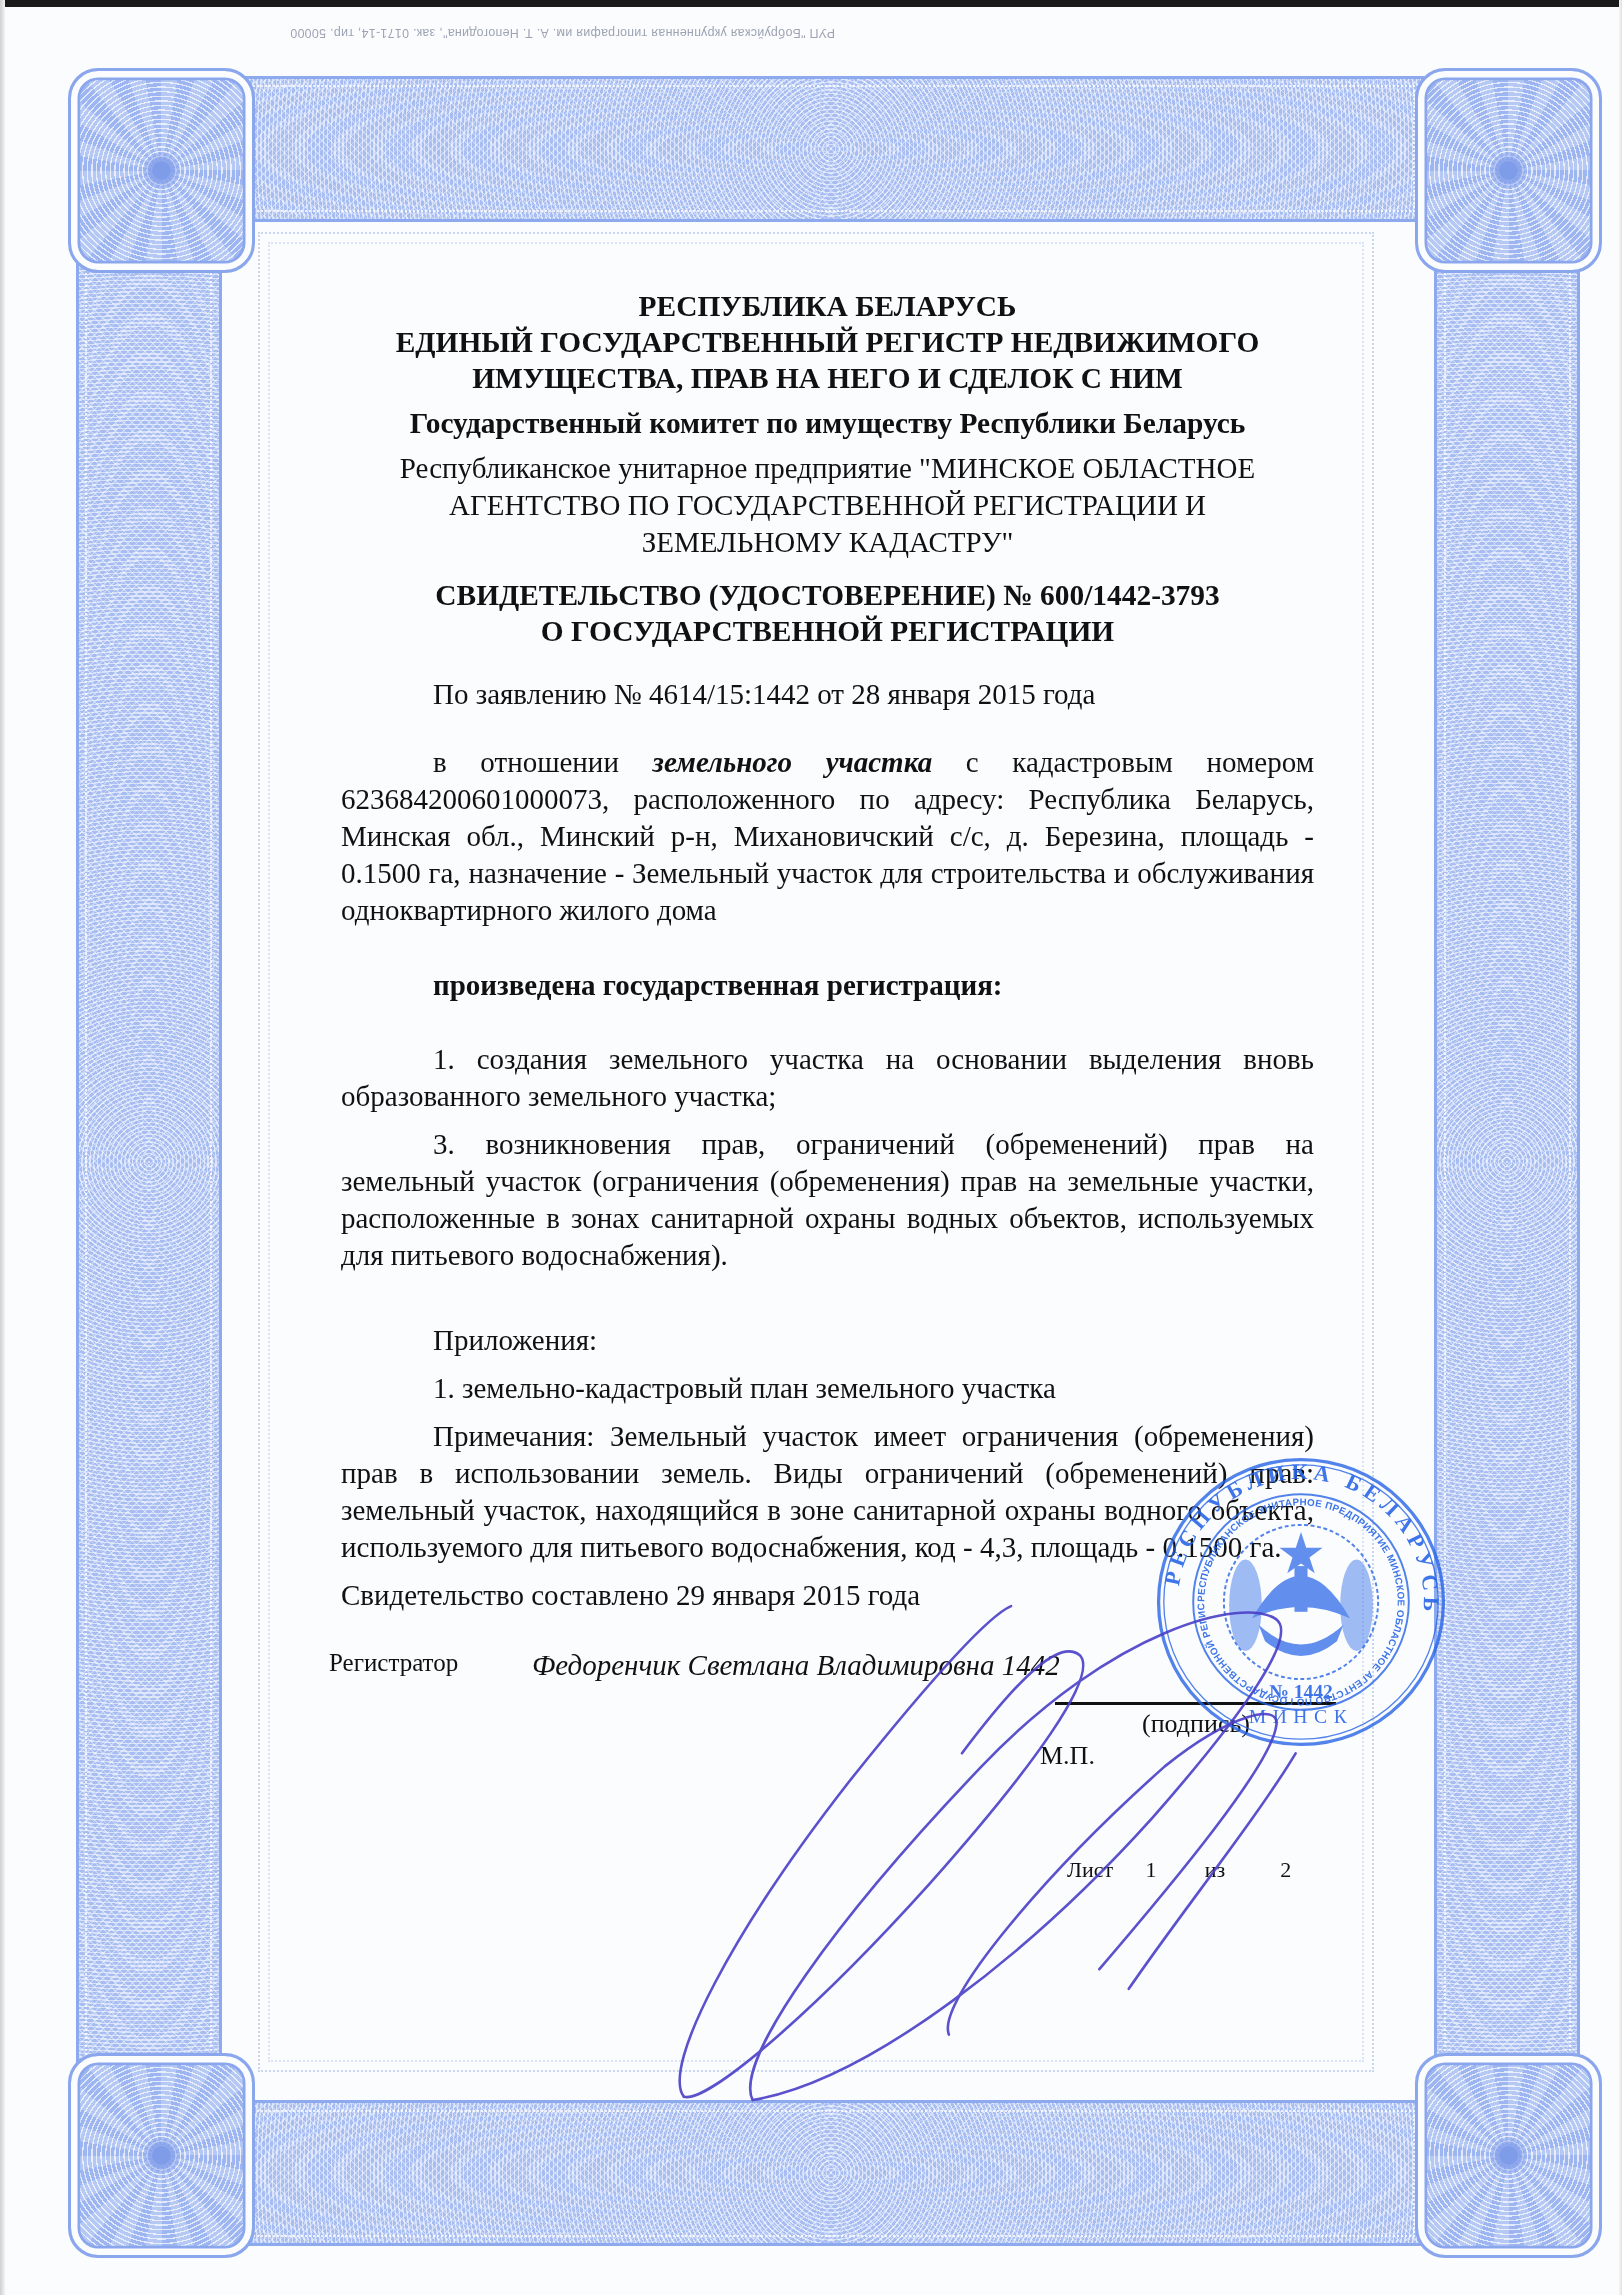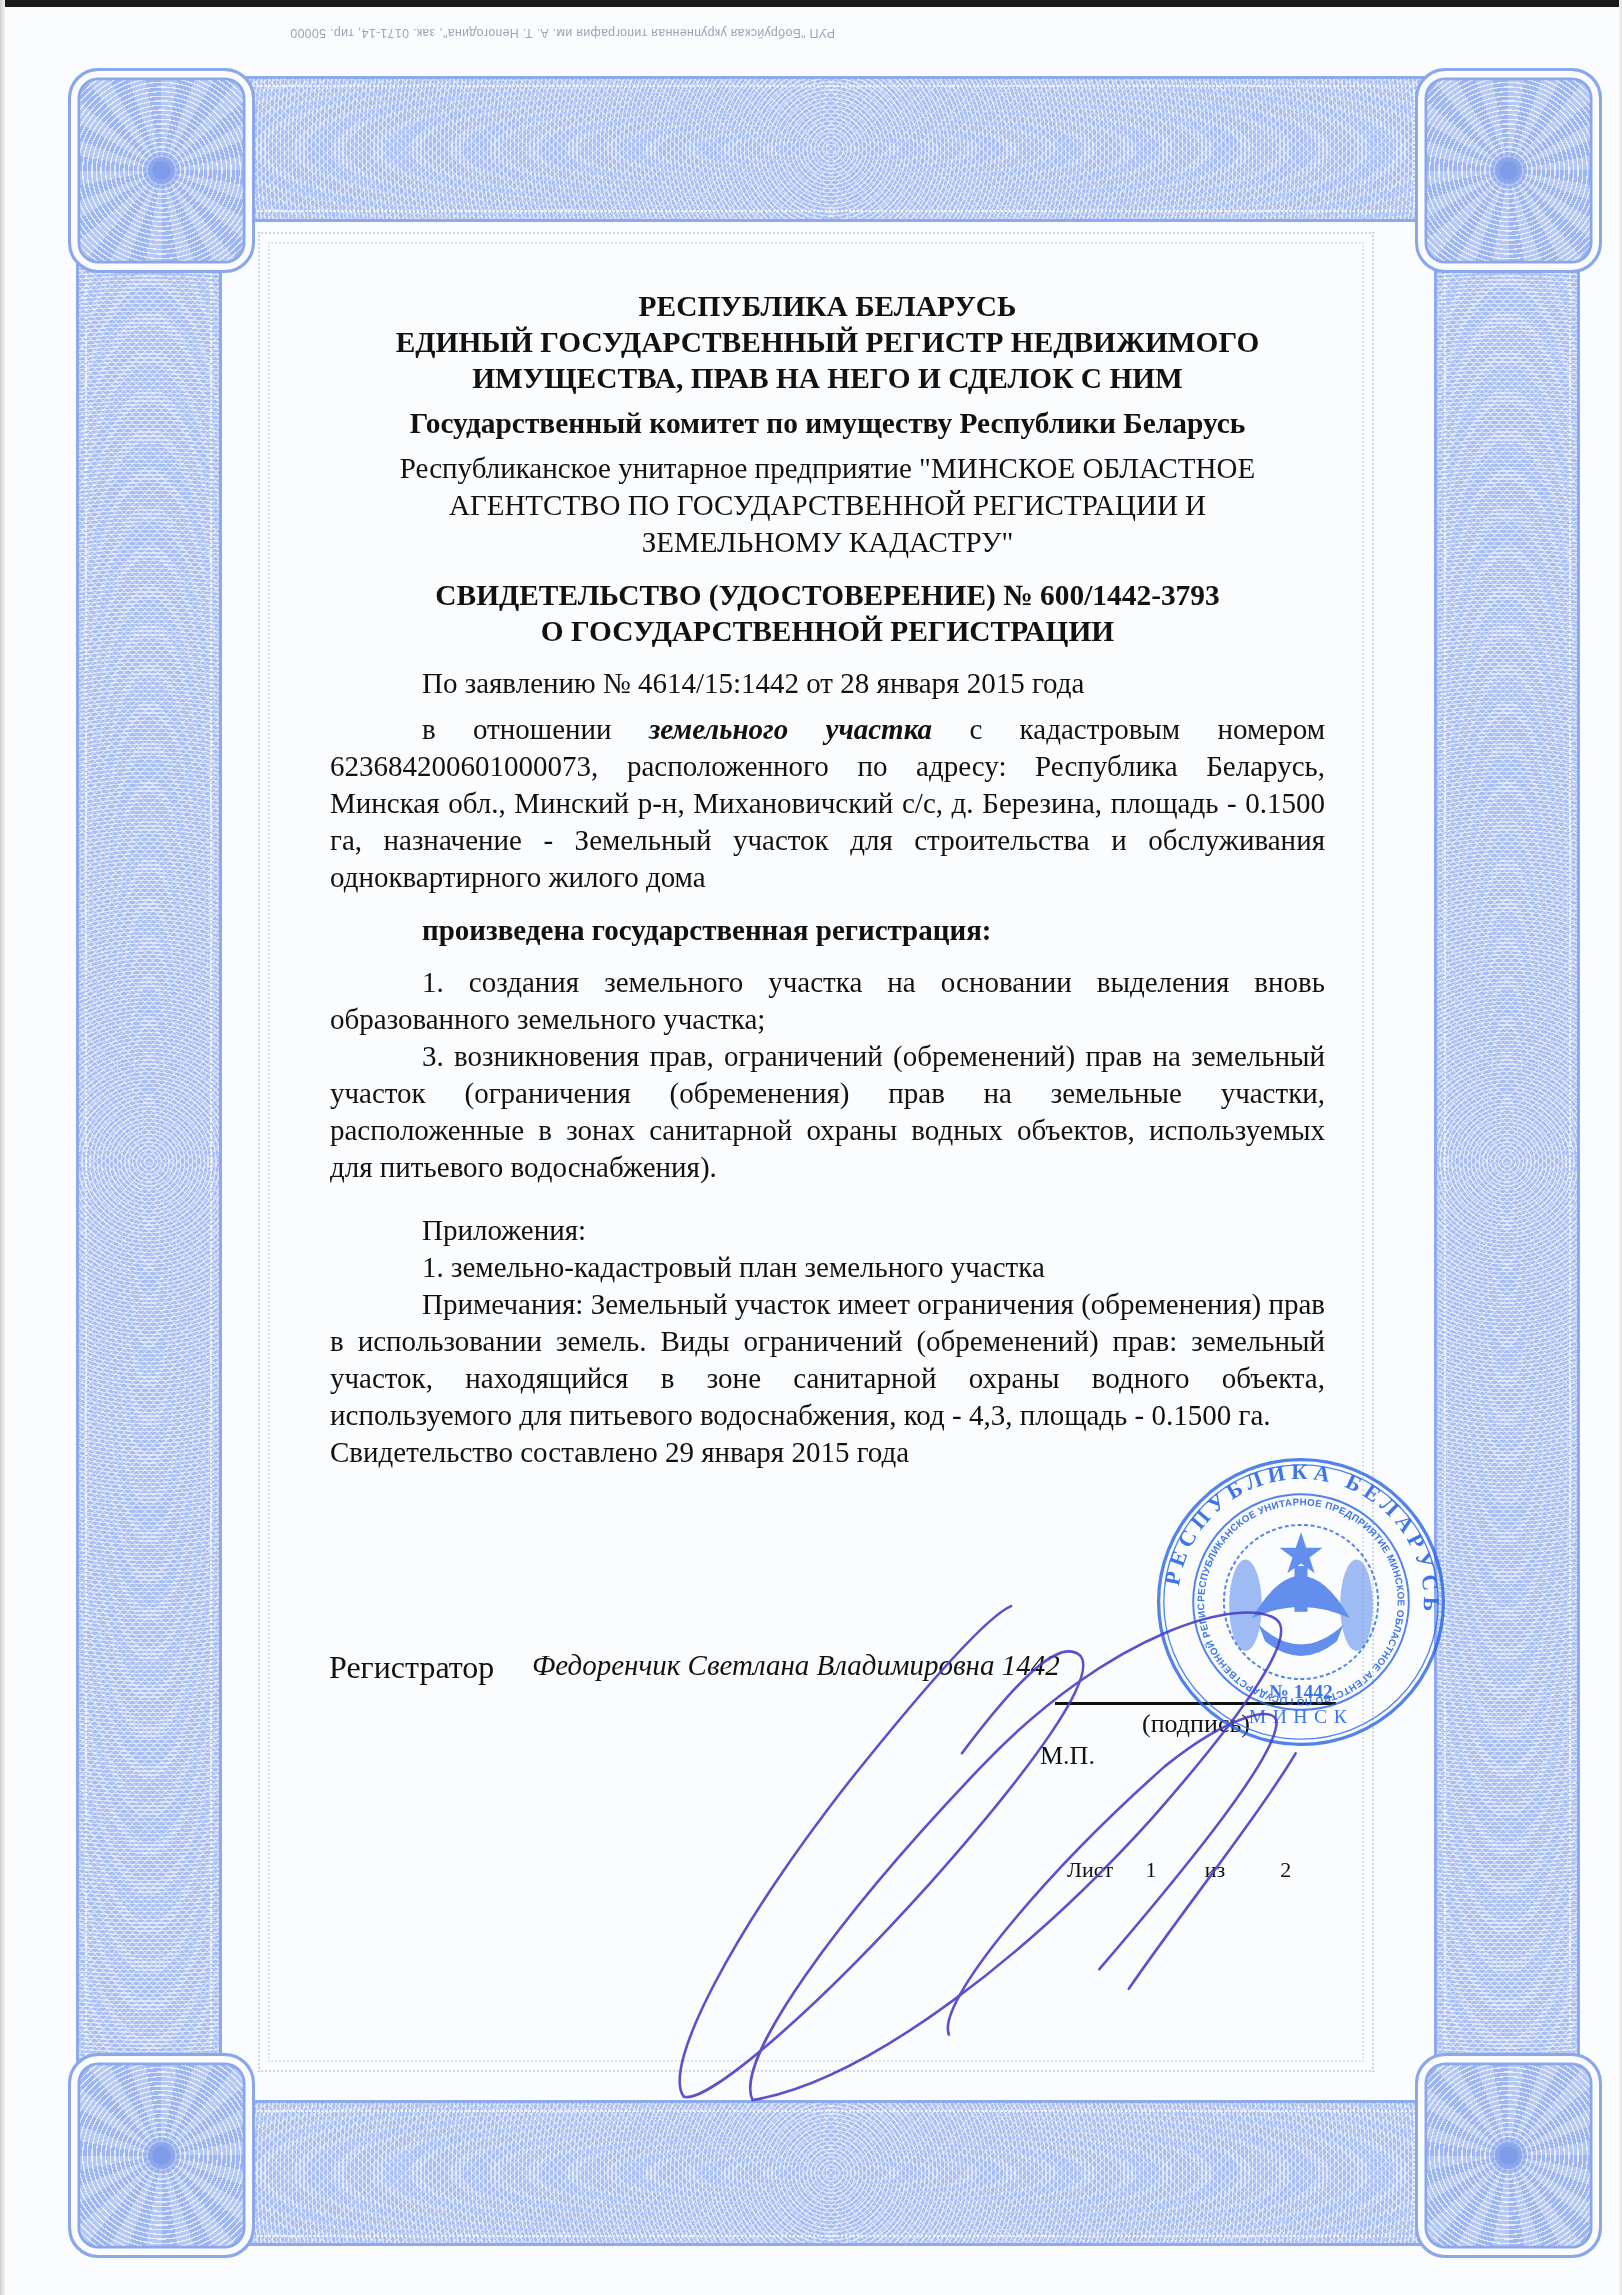--- a/index.html
+++ b/index.html
@@ -63,27 +63,27 @@
     content:""; position:absolute; inset:7.9px; border:2px dotted #dbe4f6;
   }
 
   
   .doc { position:absolute; left:330px; top:288px; width:995px; font-size:29px; line-height:37px; }
   .center { text-align:center; }
   .h-bold { font-weight:bold; font-size:29.4px; line-height:36px; }
   .h-org { font-size:29px; line-height:37px; }
   .just { text-align:justify; }
   .indent { text-indent:92px; }
-  .p { margin:0; }
+  .p { margin:11px; }
   b.inline-bold { font-weight:bold;font-style:italic; }
   .gap-s { height:9.2px; }
   .gap-m { height:15.7px; }
   .gap-l { height:26px; }
 
-  .sig-row { position:absolute; left:329px; top:1649px; font-size:32px; }
+  .sig-row { position:absolute; left:329px; top:1649px; font-size:25px; }
   .sig-name { position:absolute; left:532px; top:1649px; font-size:29px; font-style:italic; white-space:nowrap; }
   .sig-line { position:absolute; left:1055px; top:1702px; width:281px; height:2.6px; background:#111; }
   .sig-caption { position:absolute; left:1142px; top:1709px; font-size:26px; }
   .mp { position:absolute; left:1040px; top:1741px; font-size:26px; }
   .sheet { position:absolute; left:1067px; top:1857px; font-size:22px; word-spacing:0; }
   .sheet span { display:inline-block; }
 
   .stamp { position:absolute; left:1154px; top:1455px; width:294px; height:294px; opacity:0.88; }
   .signature { position:absolute; left:0; top:0; width:1623px; height:2295px; pointer-events:none; }
 </style>

